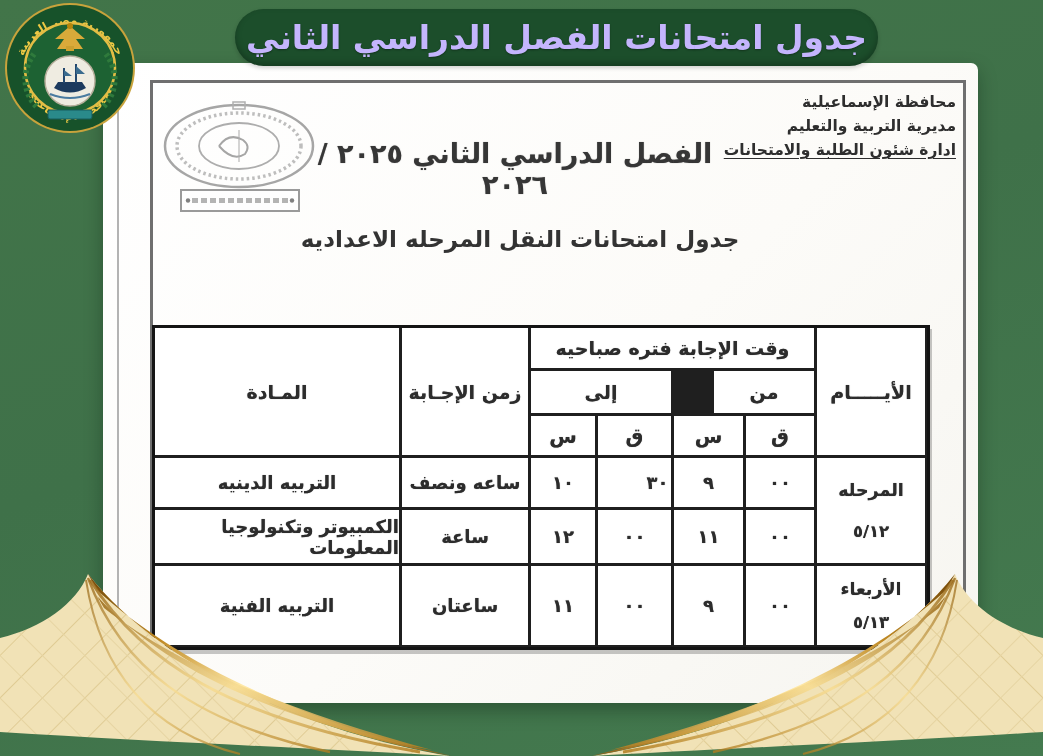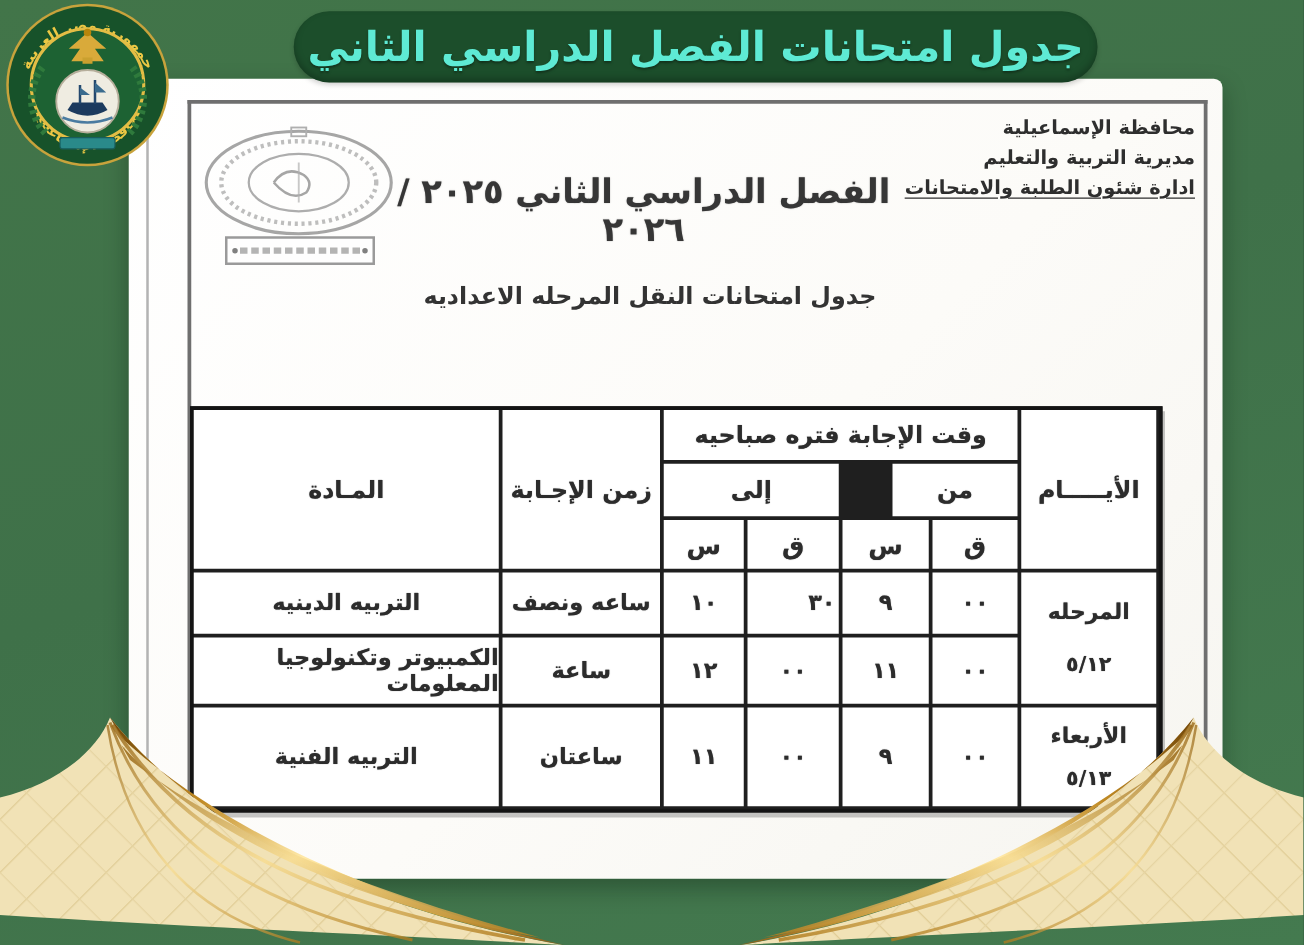--- a/index.html
+++ b/index.html
@@ -9,21 +9,21 @@
     font-family:"DejaVu Sans",sans-serif;
   }
   
   .banner{
     position:absolute;left:235px;top:9px;width:643px;height:57px;
     background:#1c4e2b;border-radius:29px;
     box-shadow:inset 0 -3px 6px rgba(0,0,0,.25), 0 2px 4px rgba(0,0,0,.18);
     display:flex;align-items:center;justify-content:center;z-index:6;
   }
   .banner-title{
-    color:#5eead4;font-size:33px;font-weight:bold;letter-spacing:.5px;
+    color:#c4b5fd;font-size:33px;font-weight:bold;letter-spacing:.5px;
     text-shadow:0 1px 2px rgba(0,0,0,.35);white-space:nowrap;
   }
   
   .paper{
     position:absolute;left:103px;top:63px;width:875px;height:640px;
     background:linear-gradient(135deg,#ffffff 0%,#fcfbf8 55%,#f6f5f0 100%);
     border-radius:7px;z-index:2;
     box-shadow:0 8px 18px rgba(10,30,15,.35);
   }
   .scan-frame{
@@ -40,21 +40,21 @@
     color:#2e2e2e;font-size:15.5px;font-weight:bold;line-height:1.55;
   }
   .letterhead .lh3{text-decoration:underline;text-underline-offset:3px;}
   
   .doc-title{
     position:absolute;left:300px;top:138px;width:430px;z-index:4;text-align:center;
     font-size:27px;font-weight:bold;color:#363636;text-shadow:0 0 1px rgba(50,50,50,.5);
   }
   .doc-sub1{
     position:absolute;left:290px;top:226px;width:460px;z-index:4;text-align:center;
-    font-size:19px;font-weight:bold;color:#333;
+    font-size:23px;font-weight:bold;color:#333;
   }
   .doc-sub2{
     position:absolute;left:270px;top:256px;width:500px;z-index:4;text-align:center;
     font-size:22px;font-weight:bold;color:#303030;
   }
   
   .stamp{position:absolute;left:156px;top:100px;z-index:4;opacity:.88;}
   
   .exam-table{
     position:absolute;left:152px;top:325px;width:778px;height:325px;z-index:4;

